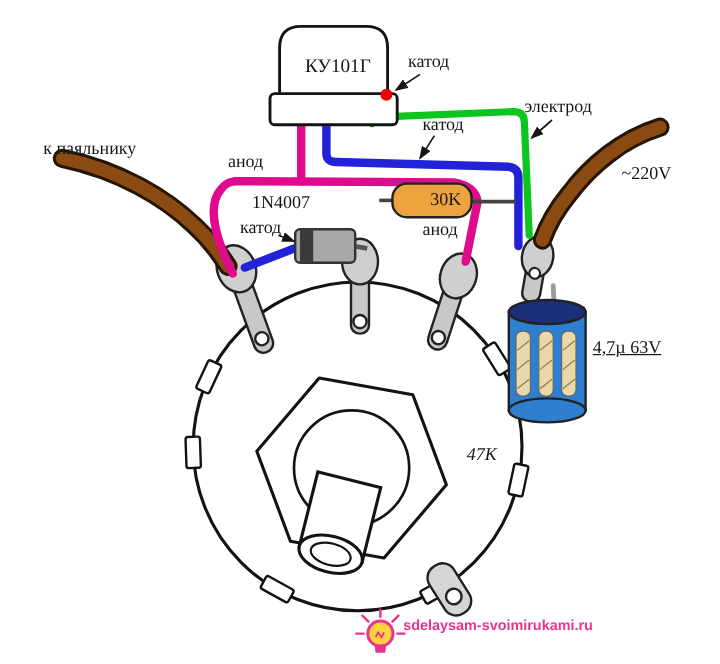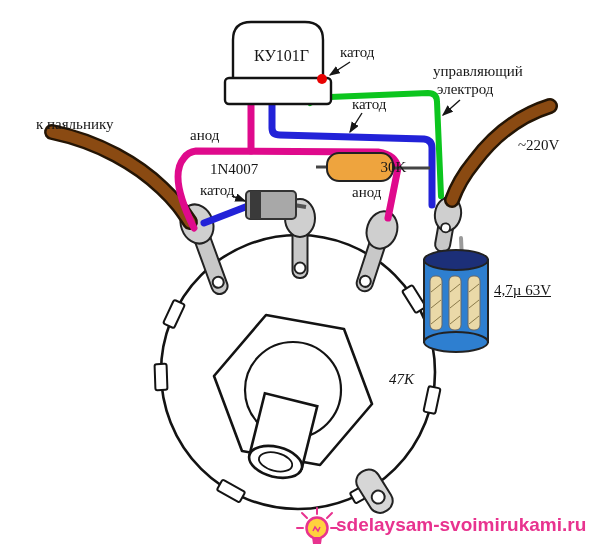--- a/index.html
+++ b/index.html
@@ -8,21 +8,21 @@
     font-family:"Liberation Serif", serif;
   }
   .stage svg{position:absolute;left:0;top:0;}
   .lbl{
     position:absolute;font-size:15px;color:#161616;white-space:nowrap;line-height:1.15;
   }
   .lbl-center{text-align:center;}
   .thyristor-lbl{left:233px;top:47px;width:76px;text-align:right;font-size:16px;}
   .watermark{
     position:absolute;left:336px;top:514px;
-    font-family:"Liberation Sans", sans-serif;font-weight:bold;font-size:19px;
+    font-family:"Liberation Sans", sans-serif;font-weight:bold;font-size:12px;
     color:#e8338f;letter-spacing:0px;white-space:nowrap;
   }
 </style>
 </head>
 <body>
 
 <div class="stage">
 
   <svg width="600" height="553" viewBox="0 0 600 553">
     <defs>
@@ -162,24 +162,23 @@
       <path d="M-4,3 L-2,-1 L1,3 L3,-1" fill="none" stroke="#e8338f" stroke-width="1.5"></path>
       <path d="M-5,9 L5,9 L4,16 L-4,16 Z" fill="#e8338f"></path>
     </g>
   </svg>
 
   <div class="lbl" style="left:36px;top:116px;text-align:center;">к паяльнику</div>
   <div class="lbl" style="left:190px;top:127px;">анод</div>
   <div class="lbl thyristor-lbl">КУ101Г</div>
   <div class="lbl" style="left:340px;top:44px;">катод</div>
   <div class="lbl" style="left:352px;top:96px;">катод</div>
-  <div class="lbl" style="left:433px;top:63px;">управляющий</div>
   <div class="lbl" style="left:437px;top:81px;">электрод</div>
   <div class="lbl" style="left:210px;top:161px;">1N4007</div>
   <div class="lbl" style="left:200px;top:182px;">катод</div>
-  <div class="lbl lbl-center" style="left:327px;top:159px;width:89px;margin-left:22px;">30K</div>
+  <div class="lbl lbl-center" style="left:327px;top:159px;width:89px;">30K</div>
   <div class="lbl" style="left:352px;top:184px;">анод</div>
   <div class="lbl" style="left:518px;top:137px;">~220V</div>
   <div class="lbl" style="left:494px;top:282px;text-decoration:underline;">4,7µ 63V</div>
   <div class="lbl" style="left:389px;top:371px;font-style:italic;">47K</div>
 
   <div class="watermark">sdelaysam-svoimirukami.ru</div>
 </div>
 
 </body></html>

